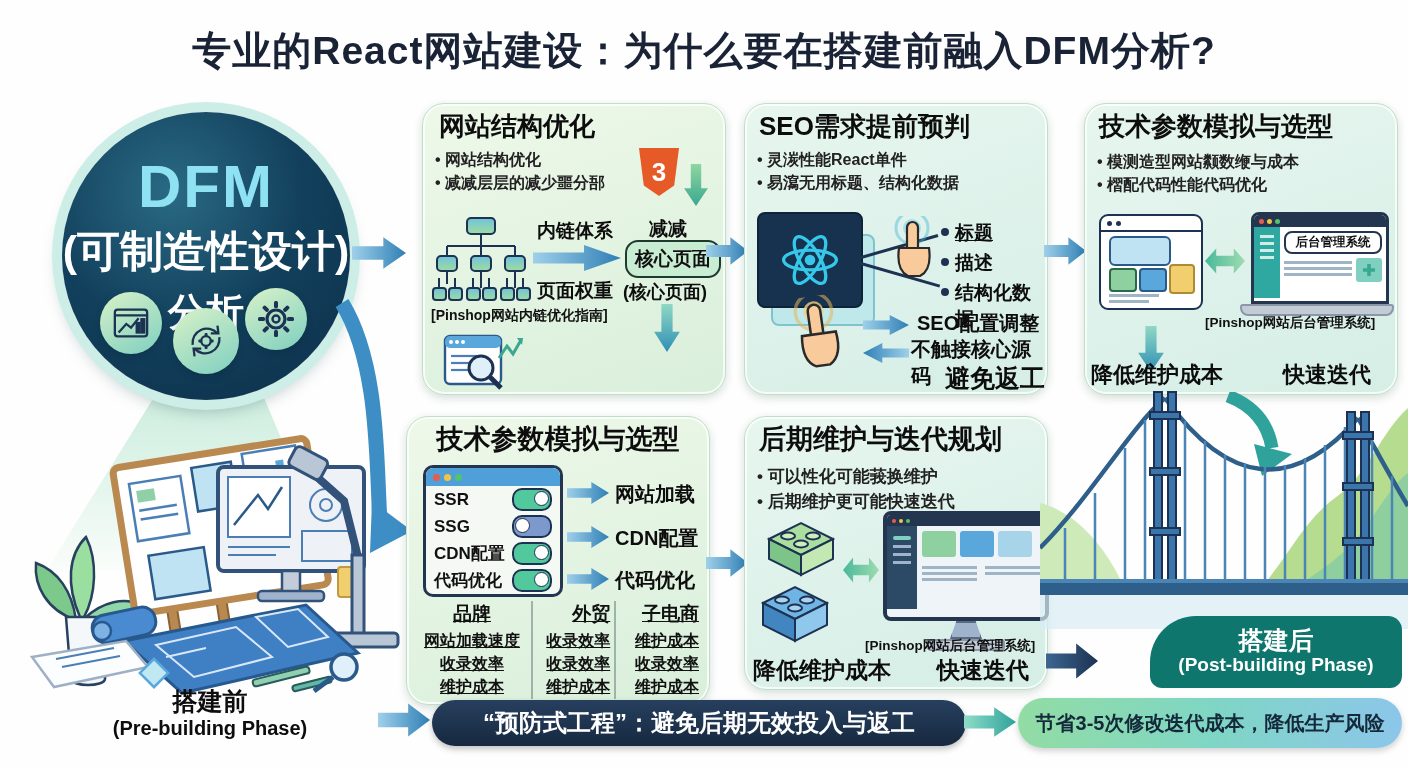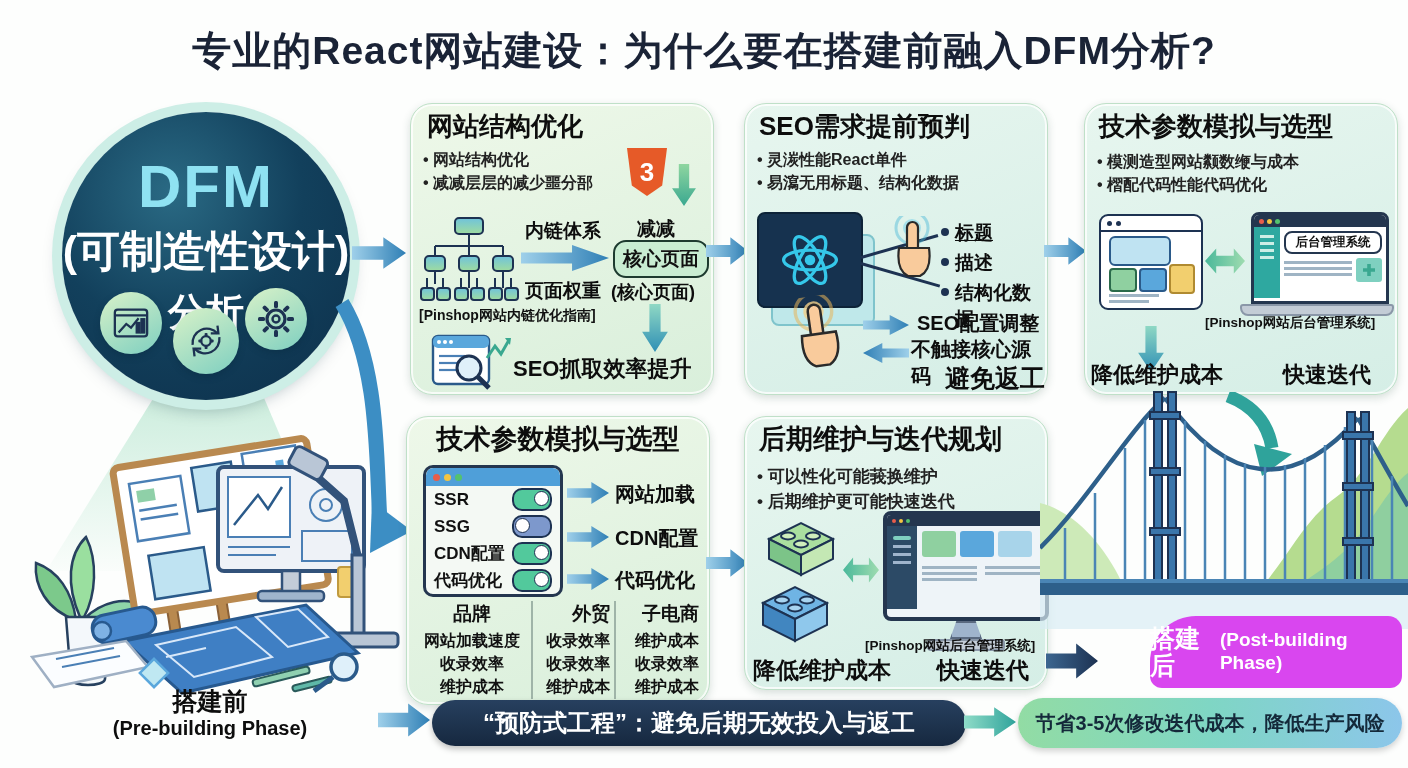--- a/index.html
+++ b/index.html
@@ -52,34 +52,34 @@
   .callout-dot{position:absolute;width:8px;height:8px;border-radius:50%;background:#1d3252;}
   .cap{font-weight:800;color:#111;}
   .pill-core{position:absolute;background:#c9edd2;border:2.5px solid #1d3a2f;border-radius:13px;
              display:flex;align-items:center;justify-content:center;font-size:19px;font-weight:800;}
   .banner{position:absolute;left:432px;top:700px;width:534px;height:46px;background:linear-gradient(180deg,#27405f,#16283f);
           border-radius:23px;display:flex;align-items:center;justify-content:center;
           color:#fff;font-size:24px;font-weight:800;box-shadow:0 3px 6px rgba(0,0,0,.25);}
   .benefit{position:absolute;left:1018px;top:698px;width:384px;height:50px;border-radius:25px;
            background:linear-gradient(90deg,#92dca4,#7fd6c4,#8cc6ea);display:flex;align-items:center;
            justify-content:center;color:#14293a;font-size:20px;font-weight:800;box-shadow:0 3px 6px rgba(0,0,0,.18);}
-  .post-panel{position:absolute;left:1150px;top:616px;width:252px;height:72px;background:#d946ef;
-              border-radius:46px 14px 12px 12px;display:flex;flex-direction:row;align-items:center;
+  .post-panel{position:absolute;left:1150px;top:616px;width:252px;height:72px;background:#0f766e;
+              border-radius:46px 14px 12px 12px;display:flex;flex-direction:column;align-items:center;
               justify-content:center;color:#fff;}
   .phase-label{font-size:25px;font-weight:800;line-height:1.1;}
   .phase-sub{font-size:19px;font-weight:800;line-height:1.2;}
   .beam{position:absolute;left:40px;top:396px;width:310px;height:175px;
         background:linear-gradient(180deg, rgba(165,224,196,.55), rgba(213,240,225,.08));
         clip-path:polygon(37% 0,72% 0,96% 100%,2% 100%);}
   .shield{position:absolute;width:40px;height:48px;background:#e65a28;
           clip-path:polygon(0 0,100% 0,88% 78%,50% 100%,12% 78%);display:flex;align-items:center;
           justify-content:center;color:#fff;font-size:26px;font-weight:800;}
   .hand-wrap{position:absolute;}
   .tbl{position:absolute;display:flex;text-align:center;font-weight:800;}
-  .tcol{padding:0 4px;}
+  .tcol{padding:0 4px;text-decoration:underline;}
   .tcol+.tcol{border-left:2px solid #9fb4a8;text-align:right;}
   .thead{font-size:19px;margin-bottom:2px;}
   .tcell{font-size:16px;line-height:1.45;}
   .res{position:absolute;font-weight:800;color:#0d0d0d;}
   .cline{position:absolute;height:2.5px;background:#1d3252;transform-origin:left center;}
 </style>
 </head>
 <body>
 
 <div class="canvas">
@@ -137,21 +137,21 @@
       <circle cx="20" cy="20" r="3.5" fill="none" stroke="#1d3252" stroke-width="2.4"></circle>
       </svg>
   </div>
 
   <div class="ar" style="left:352px;top:236px;width:54px;height:34px;"></div>
   <svg class="abs" style="left:322px;top:295px;" width="92" height="268">
     <path d="M 20 8 C 58 70, 54 170, 58 226" fill="none" stroke="#3c8ec4" stroke-width="15"></path>
     <polygon points="50,206 90,236 48,258" fill="#3c8ec4"></polygon>
   </svg>
 
-  <div class="gbox" style="left:410px;top:103px;width:302px;height:290px;">
+  <div class="gbox" style="left:422px;top:103px;width:302px;height:290px;">
     <div class="abs box-title" style="left:16px;top:8px;">网站结构优化</div>
     <div class="abs bullets" style="left:12px;top:44px;width:210px;">
       <div class="bullet">网站结构优化</div>
       <div class="bullet">减减层层的减少噩分郚</div>
     </div>
     <div class="shield" style="left:216px;top:44px;">
       <span>3</span>
     </div>
     <div class="ad green" style="left:260px;top:60px;width:26px;height:42px;"></div>
     <svg class="abs" style="left:8px;top:112px;" width="100" height="92">
@@ -209,21 +209,20 @@
       <g stroke="#4a7fb5" stroke-width="2.2">
           <line x1="8" y1="26" x2="34" y2="26"></line>
           <line x1="8" y1="33" x2="34" y2="33"></line>
           <line x1="8" y1="40" x2="28" y2="40"></line>
         </g>
       <circle cx="38" cy="38" r="12" fill="#dff0fa" stroke="#1d3252" stroke-width="3"></circle>
       <line x1="47" y1="47" x2="58" y2="58" stroke="#1d3252" stroke-width="5"></line>
       <path d="M56 28 L64 16 L70 24 L78 10" fill="none" stroke="#3aa890" stroke-width="3"></path>
       <polygon points="74,8 80,8 79,15" fill="#3aa890"></polygon>
     </svg>
-    <div class="res" style="left:102px;top:250px;font-size:22px;">SEO抓取效率提升</div>
   </div>
 
   <div class="ar" style="left:706px;top:236px;width:42px;height:30px;"></div>
 
   <div class="gbox teal" style="left:744px;top:103px;width:302px;height:290px;">
     <div class="abs box-title" style="left:14px;top:8px;">SEO需求提前预判</div>
     <div class="abs bullets" style="left:12px;top:44px;width:280px;">
       <div class="bullet">灵湠性能React单件</div>
       <div class="bullet">易瀉无用标题、结构化数据</div>
     </div>

